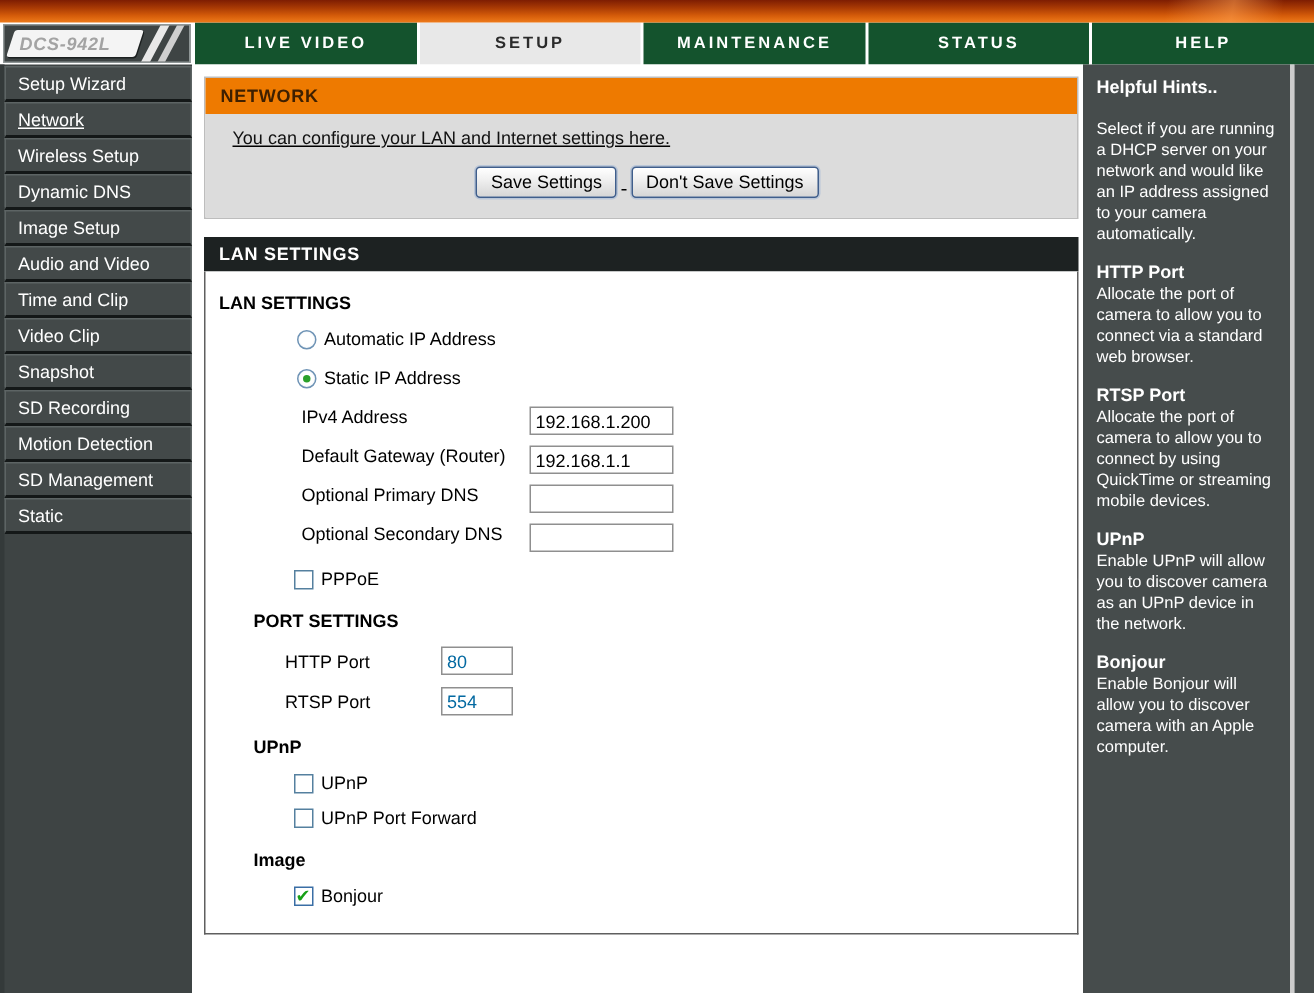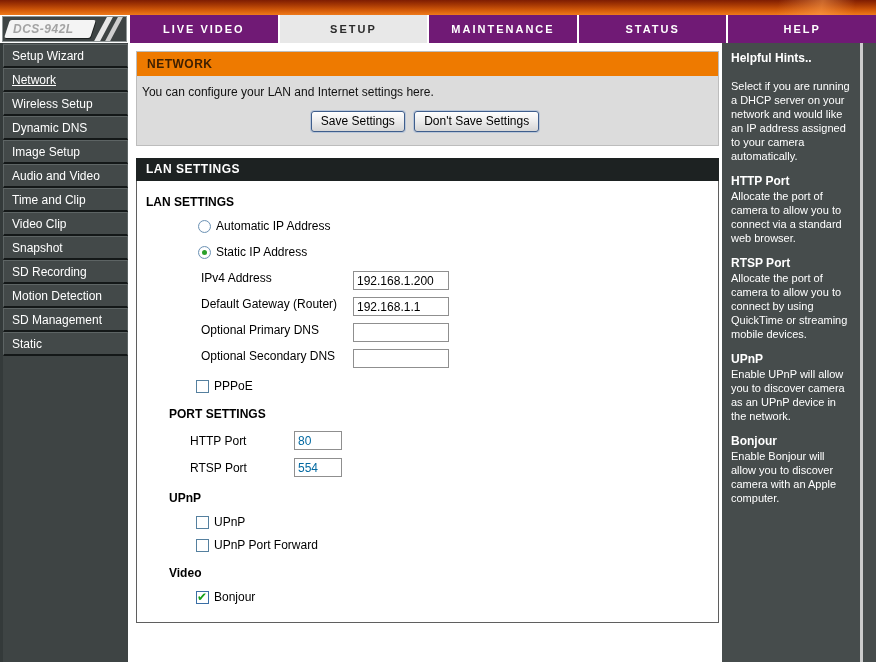--- a/index.html
+++ b/index.html
@@ -14,39 +14,39 @@
   
   .tabrow { height:28px; display:flex; background:#fff; align-items:stretch; }
   .logo-cell { width:128px; background:#fff; padding:1px 1px 1px 2px; }
   .logo-box { width:100%; height:100%; background:#3e4444; border:1px solid #8f9696; position:relative; overflow:hidden; }
   .logo-plate { position:absolute; left:4px; top:3px; width:86px; height:18px; background:#f4f4f4; transform:skewX(-18deg); border-radius:2px; box-shadow:1px 1px 0 #1c2020; }
   .logo-text { position:absolute; left:10px; top:5px; font-size:12px; font-weight:bold; font-style:italic; color:#a3a3a3; letter-spacing:.5px; }
   .logo-stripe { position:absolute; top:-3px; width:6px; height:32px; background:#e8e8e8; transform:skewX(-28deg); }
   .logo-stripe.s1 { left:97px; }
   .logo-stripe.s2 { left:108px; width:5px; background:#cfcfcf; }
 
-  .tab { flex:1; background:#701a75; color:#fff; font-size:11px; font-weight:bold; letter-spacing:2px;
+  .tab { flex:1; background:#14532d; color:#fff; font-size:11px; font-weight:bold; letter-spacing:2px;
     display:flex; align-items:center; justify-content:center; margin-left:2px; cursor:pointer; }
   .tab.active { background:#e8e8e8; color:#2b2b2b; }
 
   
   .page-body { display:flex; height:619px; }
 
   
   .sidebar { width:128px; background:#3e4444; border-left:3px solid #343a3a; padding-top:1px; }
   .side-item { height:24px; line-height:23px; padding-left:8px; color:#fff; font-size:12px; background:#434949;
     border:1px solid #5d6464; border-bottom:2px solid #141818; cursor:pointer; }
   .side-item.active .side-label { text-decoration:underline; }
 
   
   .main { flex:1; background:#fff; padding:8px 3px 0 8px; }
 
   .network-box { border:1px solid #bdbdbd; }
   .orange-header { background:#ee7a00; height:24px; line-height:24px; padding-left:10px; font-weight:bold; font-size:12px; color:#3f2000; letter-spacing:.5px; }
-  .desc-panel { background:#dcdcdc; padding:9px 10px 13px 5px; }
+  .desc-panel { background:#dcdcdc; padding:9px 10px 13px 18px;text-decoration:underline; }
   .desc-text { font-size:12px; color:#111; }
   .btn-row { text-align:center; margin-top:12px; }
   .btn { font-family:"Liberation Sans","DejaVu Sans",sans-serif; font-size:12px; color:#000; padding:2px 9px 3px 9px; margin:0 3px;
     background:linear-gradient(180deg,#ffffff 0%,#eeeeee 45%,#d6d6d6 100%);
     border:1px solid #3f5e8c; border-radius:3px; box-shadow:0 0 0 1px #b9c6d8; cursor:pointer; }
 
   .gap12 { height:12px; }
 
   .lan-box { }
   .dark-header { background:#1d2222; color:#fff; font-weight:bold; font-size:12px; height:23px; line-height:23px; padding-left:10px; letter-spacing:.5px; }
@@ -190,21 +190,21 @@
 
         <div class="check-row">
           <span class="checkbox"></span>
           <span>UPnP</span>
         </div>
         <div class="check-row">
           <span class="checkbox"></span>
           <span>UPnP Port Forward</span>
         </div>
 
-        <div class="sub-heading">Video</div>
+        <div class="sub-heading">Image</div>
 
         <div class="check-row" style="margin-bottom:0;">
           <span class="checkbox checked"></span>
           <span>Bonjour</span>
         </div>
 
       </div>
     </div>
 
   </div>

